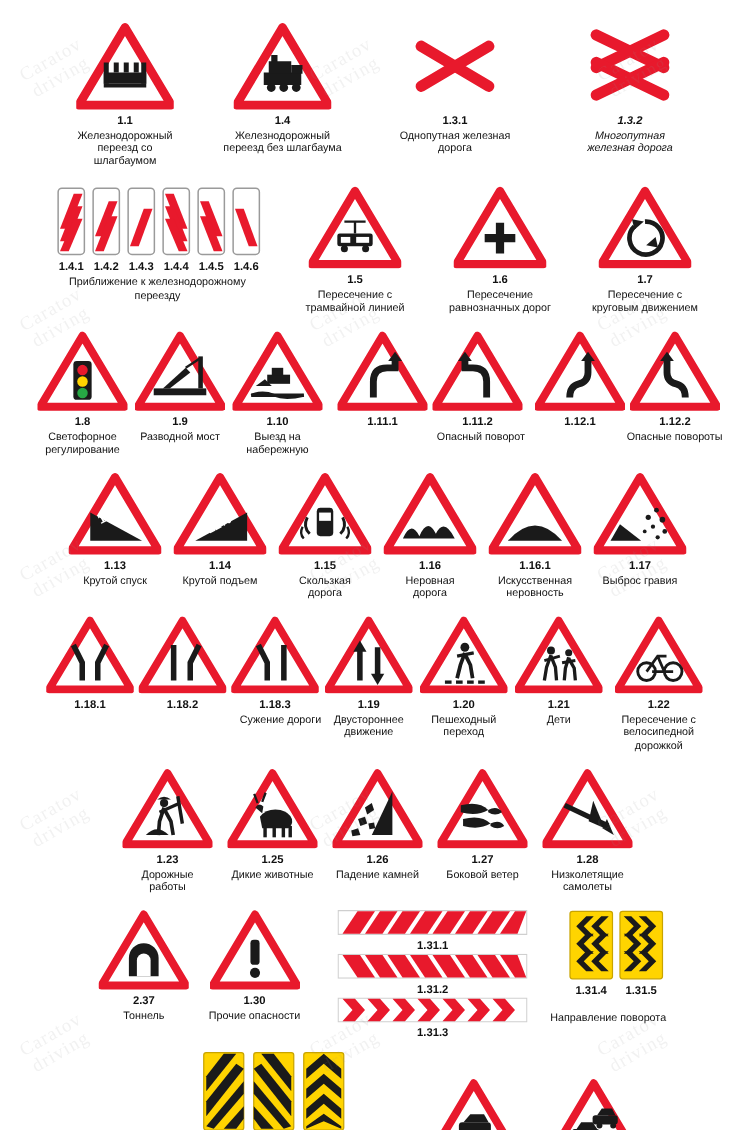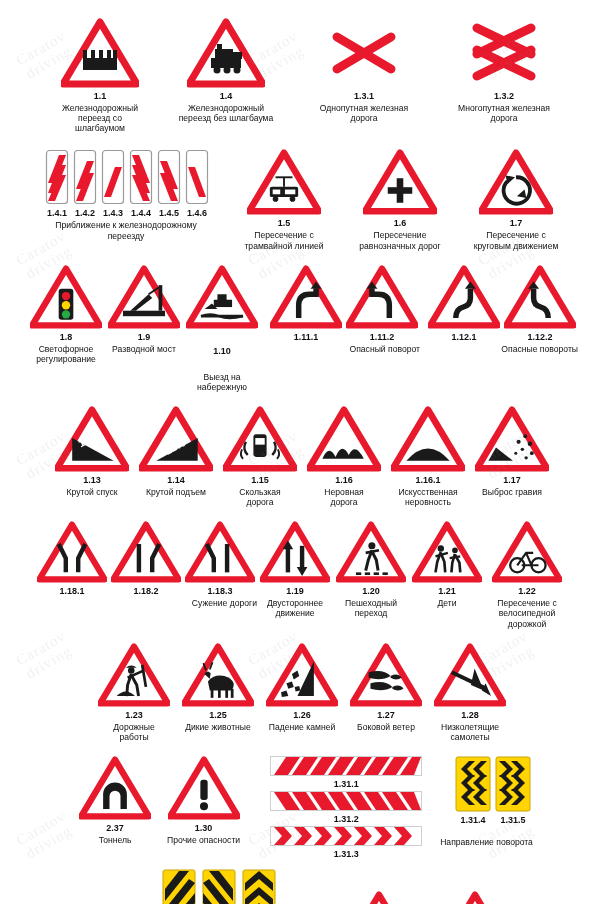--- a/index.html
+++ b/index.html
@@ -152,21 +152,21 @@
           <g stroke="#e8192c" stroke-width="9" stroke-linecap="round">
             <line x1="12" y1="12" x2="66" y2="44"></line>
             <line x1="66" y1="12" x2="12" y2="44"></line>
           </g>
         </svg>
       </div>
       <div class="code">1.3.1</div>
       <div class="capt">Однопутная железная дорога</div>
     </div>
 
-    <div class="cell" style="margin-left:36px;">
+    <div class="cell" style="margin-left:36px;font-style:italic;">
       <div class="sign" style="height:70px;display:flex;align-items:center;">
         <svg width="78" height="66" viewBox="0 0 78 66">
           <g stroke="#e8192c" stroke-width="9" stroke-linecap="round">
             <line x1="12" y1="8" x2="66" y2="34"></line>
             <line x1="66" y1="8" x2="12" y2="34"></line>
             <line x1="12" y1="30" x2="66" y2="56"></line>
             <line x1="66" y1="30" x2="12" y2="56"></line>
           </g>
         </svg>
       </div>
@@ -311,21 +311,21 @@
           <rect x="16" y="50" width="46" height="6" fill="#1a1a1a"></rect>
           <polygon points="24,50 44,32 48,36 30,50" fill="#1a1a1a"></polygon>
           <line x1="44" y1="32" x2="56" y2="24" stroke="#1a1a1a" stroke-width="2"></line>
           <rect x="55" y="22" width="4" height="28" fill="#1a1a1a"></rect>
         </svg>
       </div>
       <div class="code">1.9</div>
       <div class="capt" style="max-width:76px;">Разводной мост</div>
     </div>
 
-    <div class="cell" style="padding:0 2px;gap:14px;">
+    <div class="cell" style="padding:0 2px;">
       <div class="sign">
         <svg width="72" height="64" viewBox="0 0 78 70">
           <polygon points="39,4 76,66 2,66" fill="#fff" stroke="#e8192c" stroke-width="7" stroke-linejoin="round"></polygon>
           <path d="M16 56 H62" stroke="#1a1a1a" stroke-width="3"></path>
           <path d="M16 56 q10 -4 20 0 q10 4 26 0" stroke="#1a1a1a" stroke-width="2.5" fill="none"></path>
           <rect x="30" y="38" width="20" height="8" fill="#1a1a1a"></rect>
           <rect x="34" y="32" width="10" height="7" fill="#1a1a1a"></rect>
           <path d="M20 48 L34 48 L28 42 Z" fill="#1a1a1a"></path>
         </svg>
       </div>

